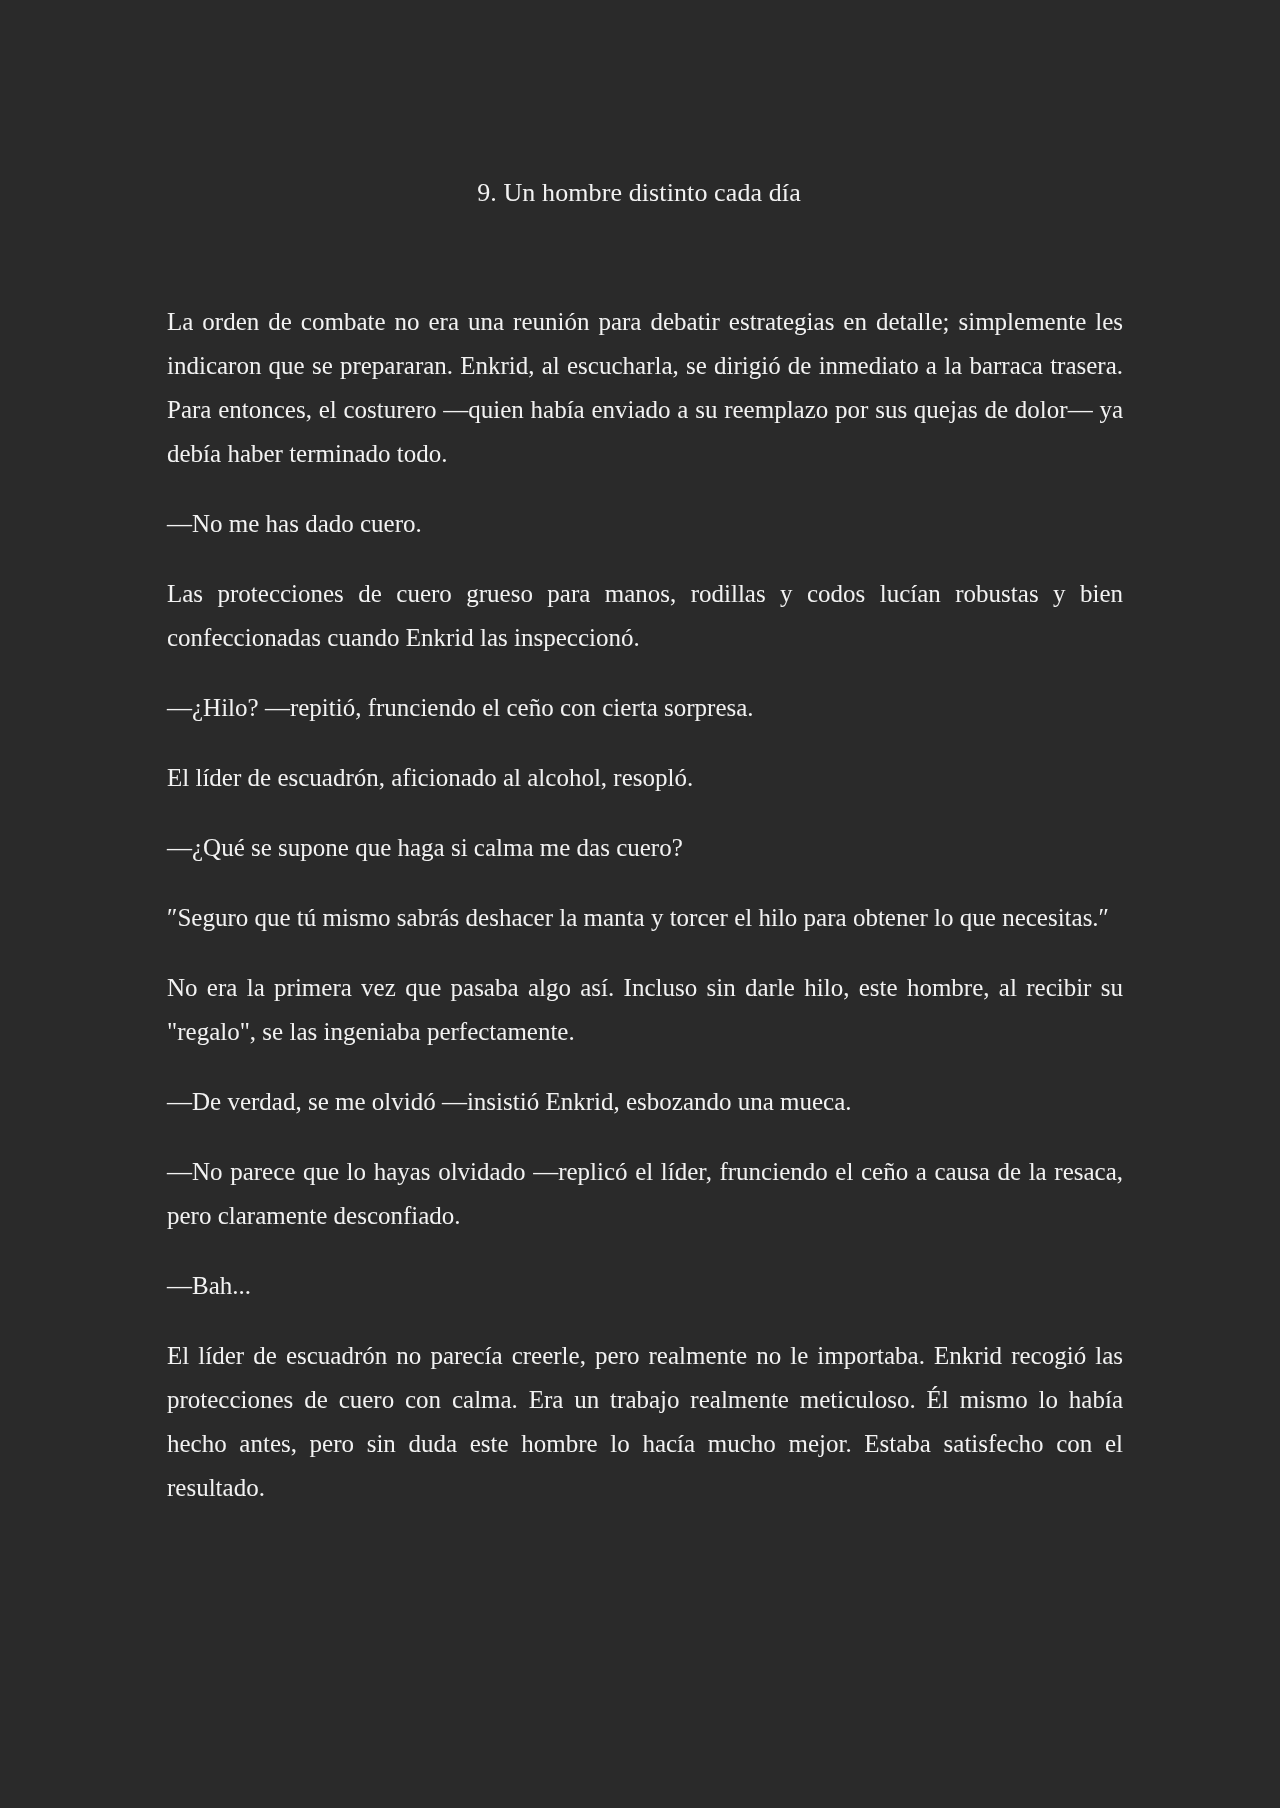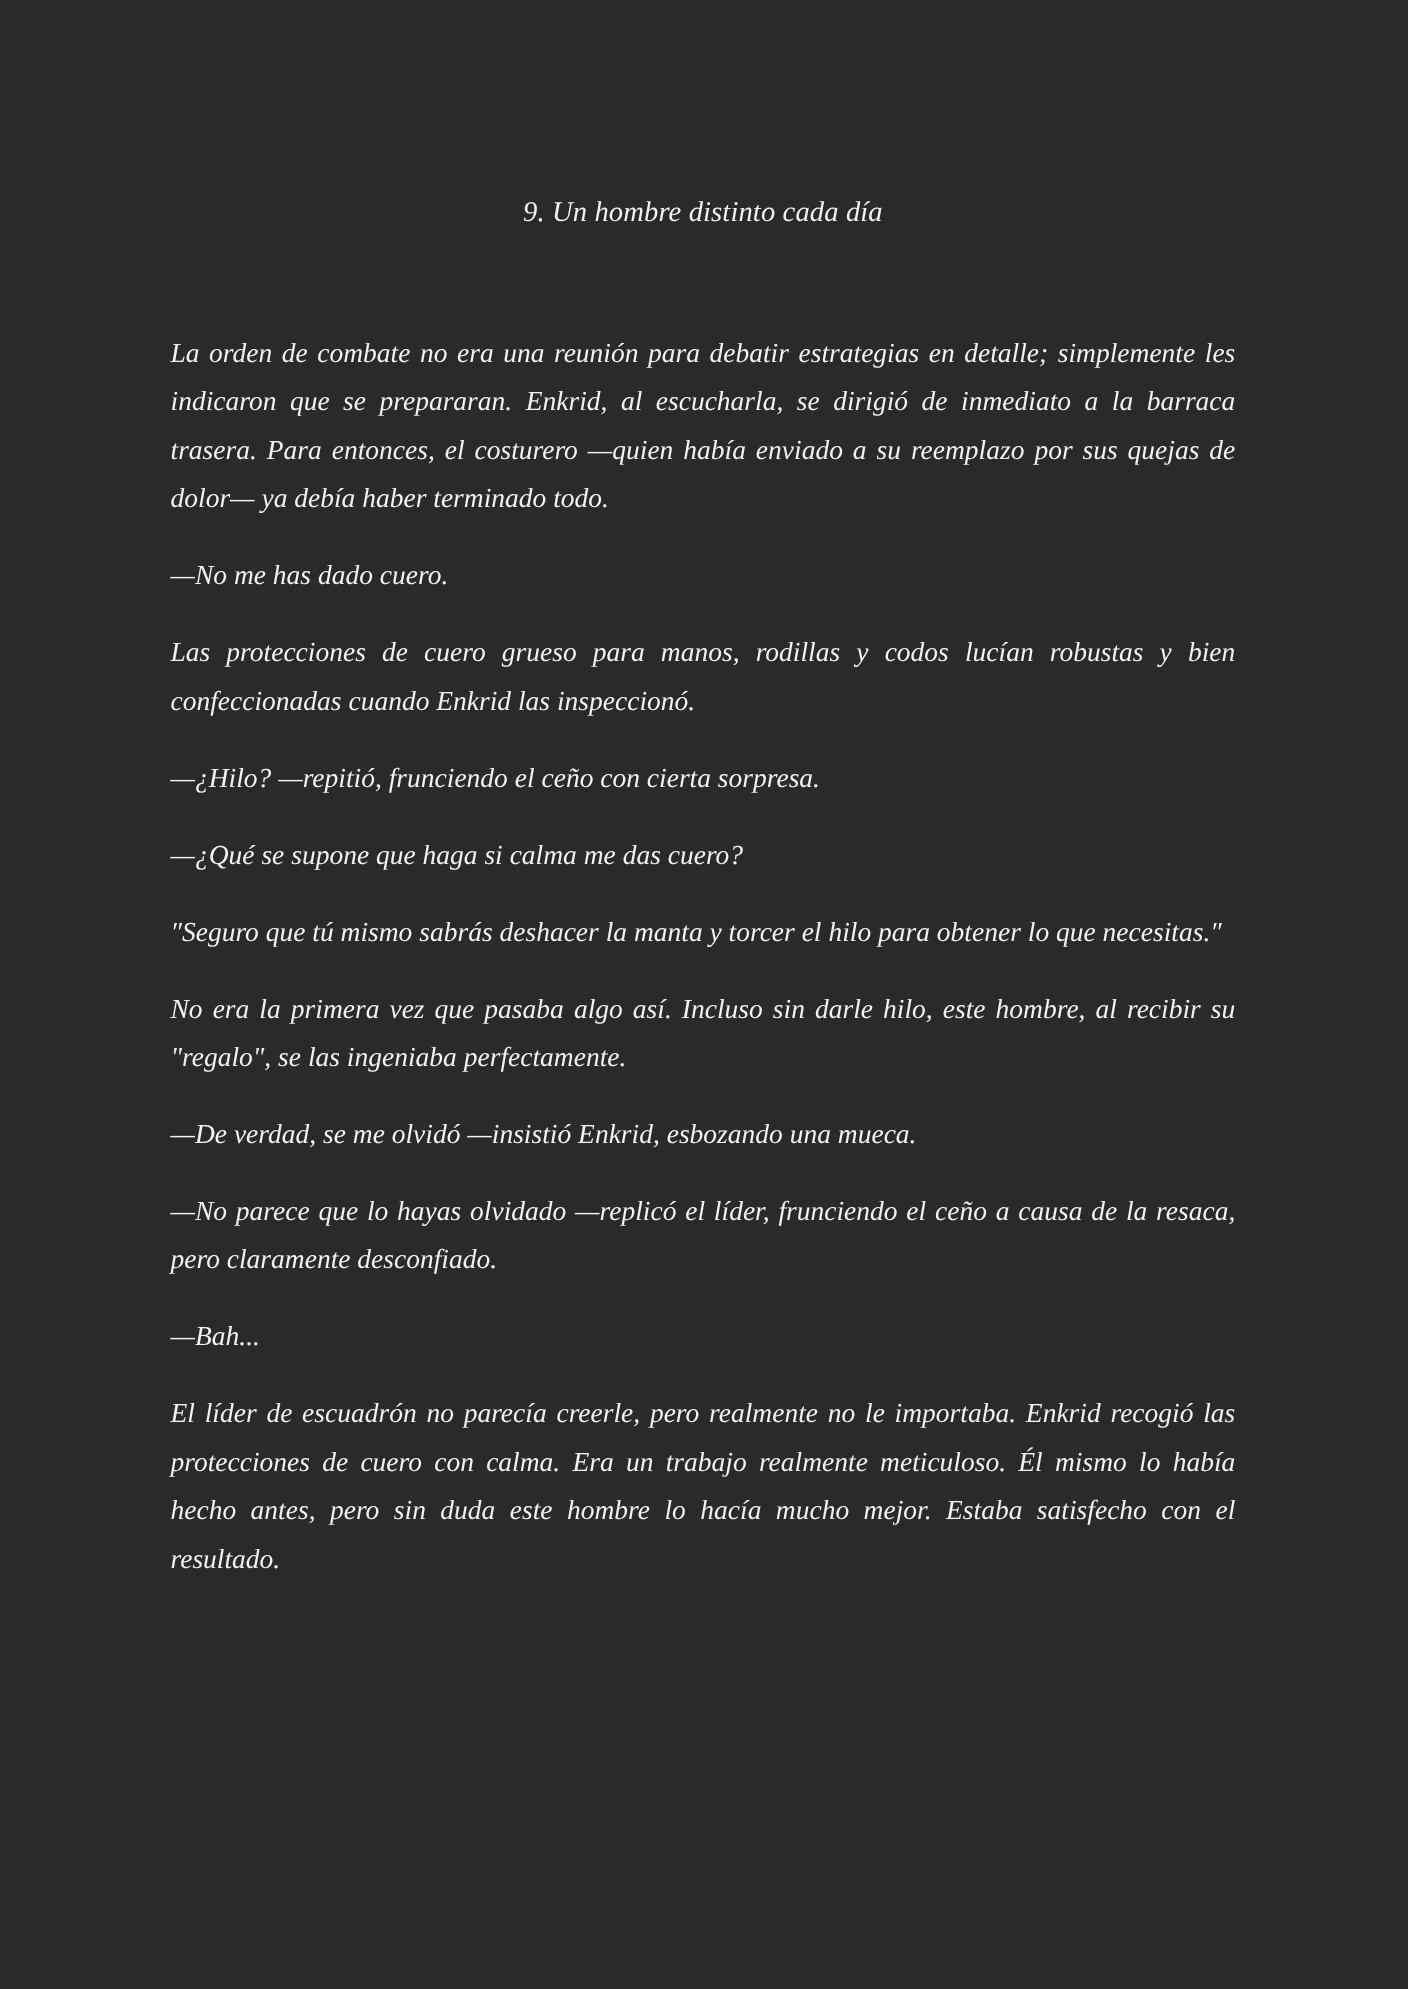--- a/index.html
+++ b/index.html
@@ -13,51 +13,52 @@
       position: relative;
       overflow: hidden;
       font-family: "Liberation Serif", "DejaVu Serif", serif;
       color: #f2f2f2;
     }
     .page {
       position: absolute;
       left: 155px;
       top: 0;
       width: 968px;
-      font-style: italic;
     }
     .chapter-title {
       margin: 0;
       padding-top: 178px;
       text-align: center;
       font-size: 26px;
       font-weight: normal;
       line-height: 30px;
       letter-spacing: 0.1px;
     }
     .content {
       margin-top: 92px;
+      margin-left: 12px;
     }
     .para {
       margin: 0 0 26px 0;
       font-size: 25px;
       line-height: 44px;
       text-align: justify;
     }
   </style>
 </head>
 <body>
 
 <div class="page">
   <h1 class="chapter-title">9. Un hombre distinto cada día</h1>
   <div class="content">
     <p class="para">La orden de combate no era una reunión para debatir estrategias en detalle; simplemente les indicaron que se prepararan. Enkrid, al escucharla, se dirigió de inmediato a la barraca trasera. Para entonces, el costurero —quien había enviado a su reemplazo por sus quejas de dolor— ya debía haber terminado todo.</p>
     <p class="para">—No me has dado cuero.</p>
     <p class="para">Las protecciones de cuero grueso para manos, rodillas y codos lucían robustas y bien confeccionadas cuando Enkrid las inspeccionó.</p>
     <p class="para">—¿Hilo? —repitió, frunciendo el ceño con cierta sorpresa.</p>
+    <p class="para">El líder de escuadrón, aficionado al alcohol, resopló.</p>
     <p class="para">—¿Qué se supone que haga si calma me das cuero?</p>
     <p class="para">″Seguro que tú mismo sabrás deshacer la manta y torcer el hilo para obtener lo que necesitas.″</p>
     <p class="para">No era la primera vez que pasaba algo así. Incluso sin darle hilo, este hombre, al recibir su "regalo", se las ingeniaba perfectamente.</p>
     <p class="para">—De verdad, se me olvidó —insistió Enkrid, esbozando una mueca.</p>
     <p class="para">—No parece que lo hayas olvidado —replicó el líder, frunciendo el ceño a causa de la resaca, pero claramente desconfiado.</p>
     <p class="para">—Bah...</p>
     <p class="para">El líder de escuadrón no parecía creerle, pero realmente no le importaba. Enkrid recogió las protecciones de cuero con calma. Era un trabajo realmente meticuloso.  Él mismo lo había hecho antes, pero sin duda este hombre lo hacía mucho mejor. Estaba satisfecho con el resultado.</p>
   </div>
 </div>
 

